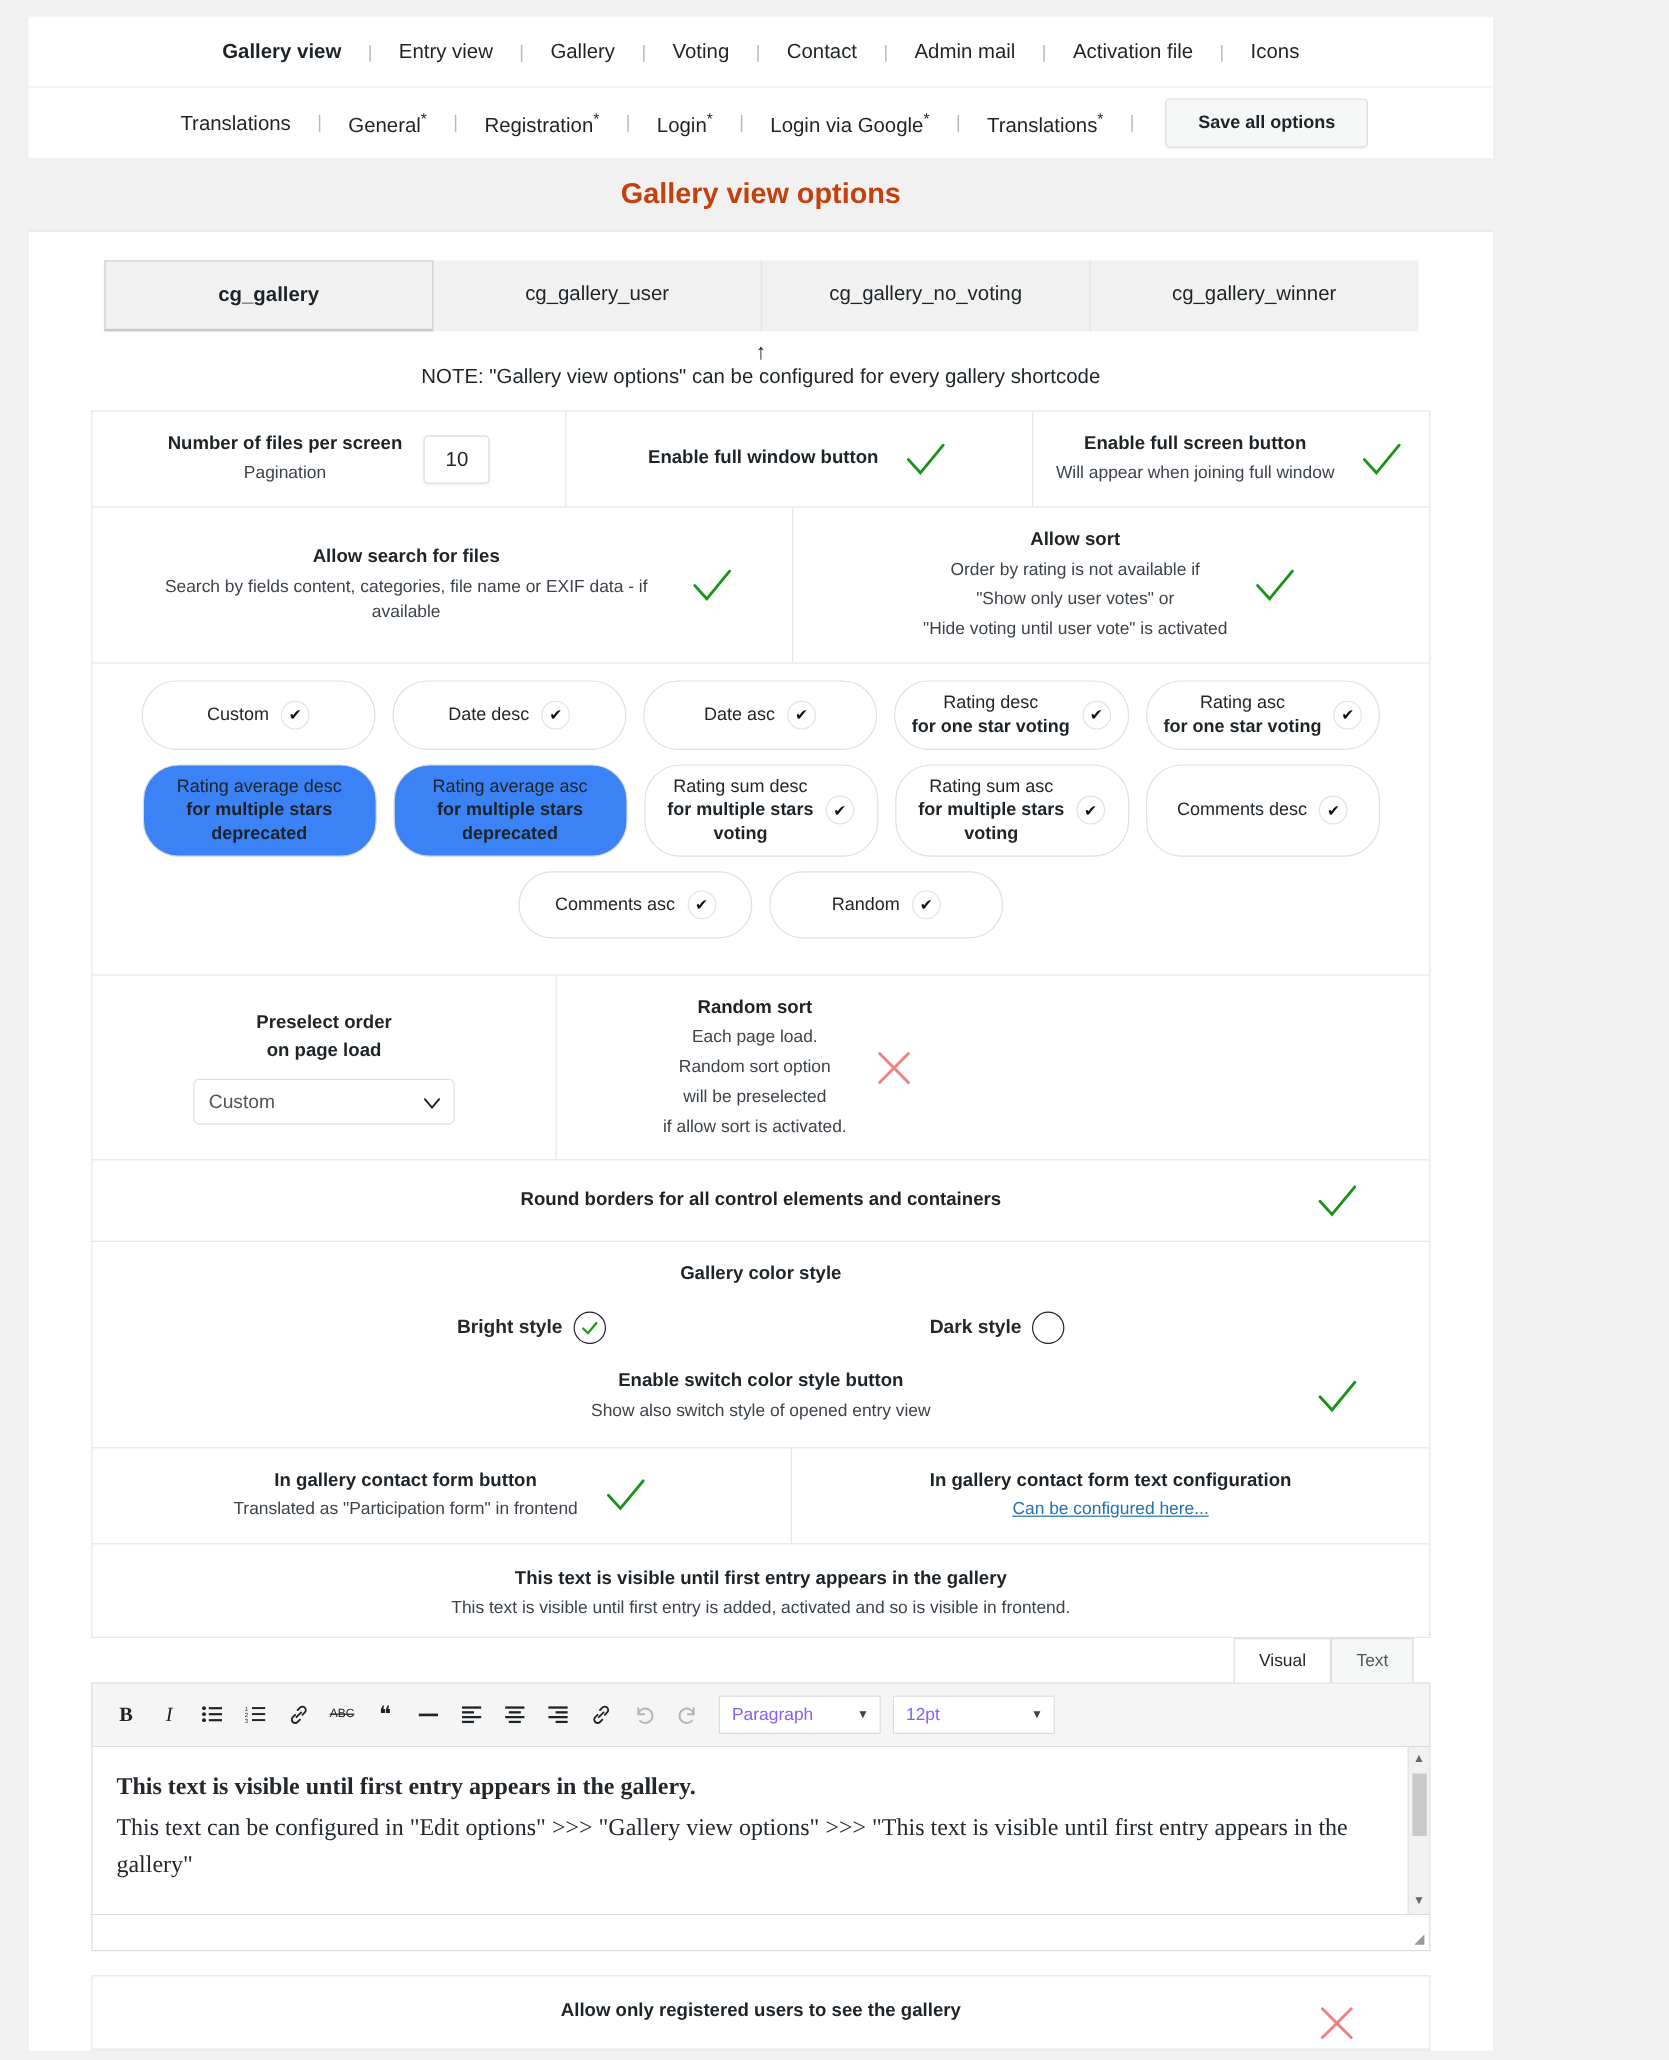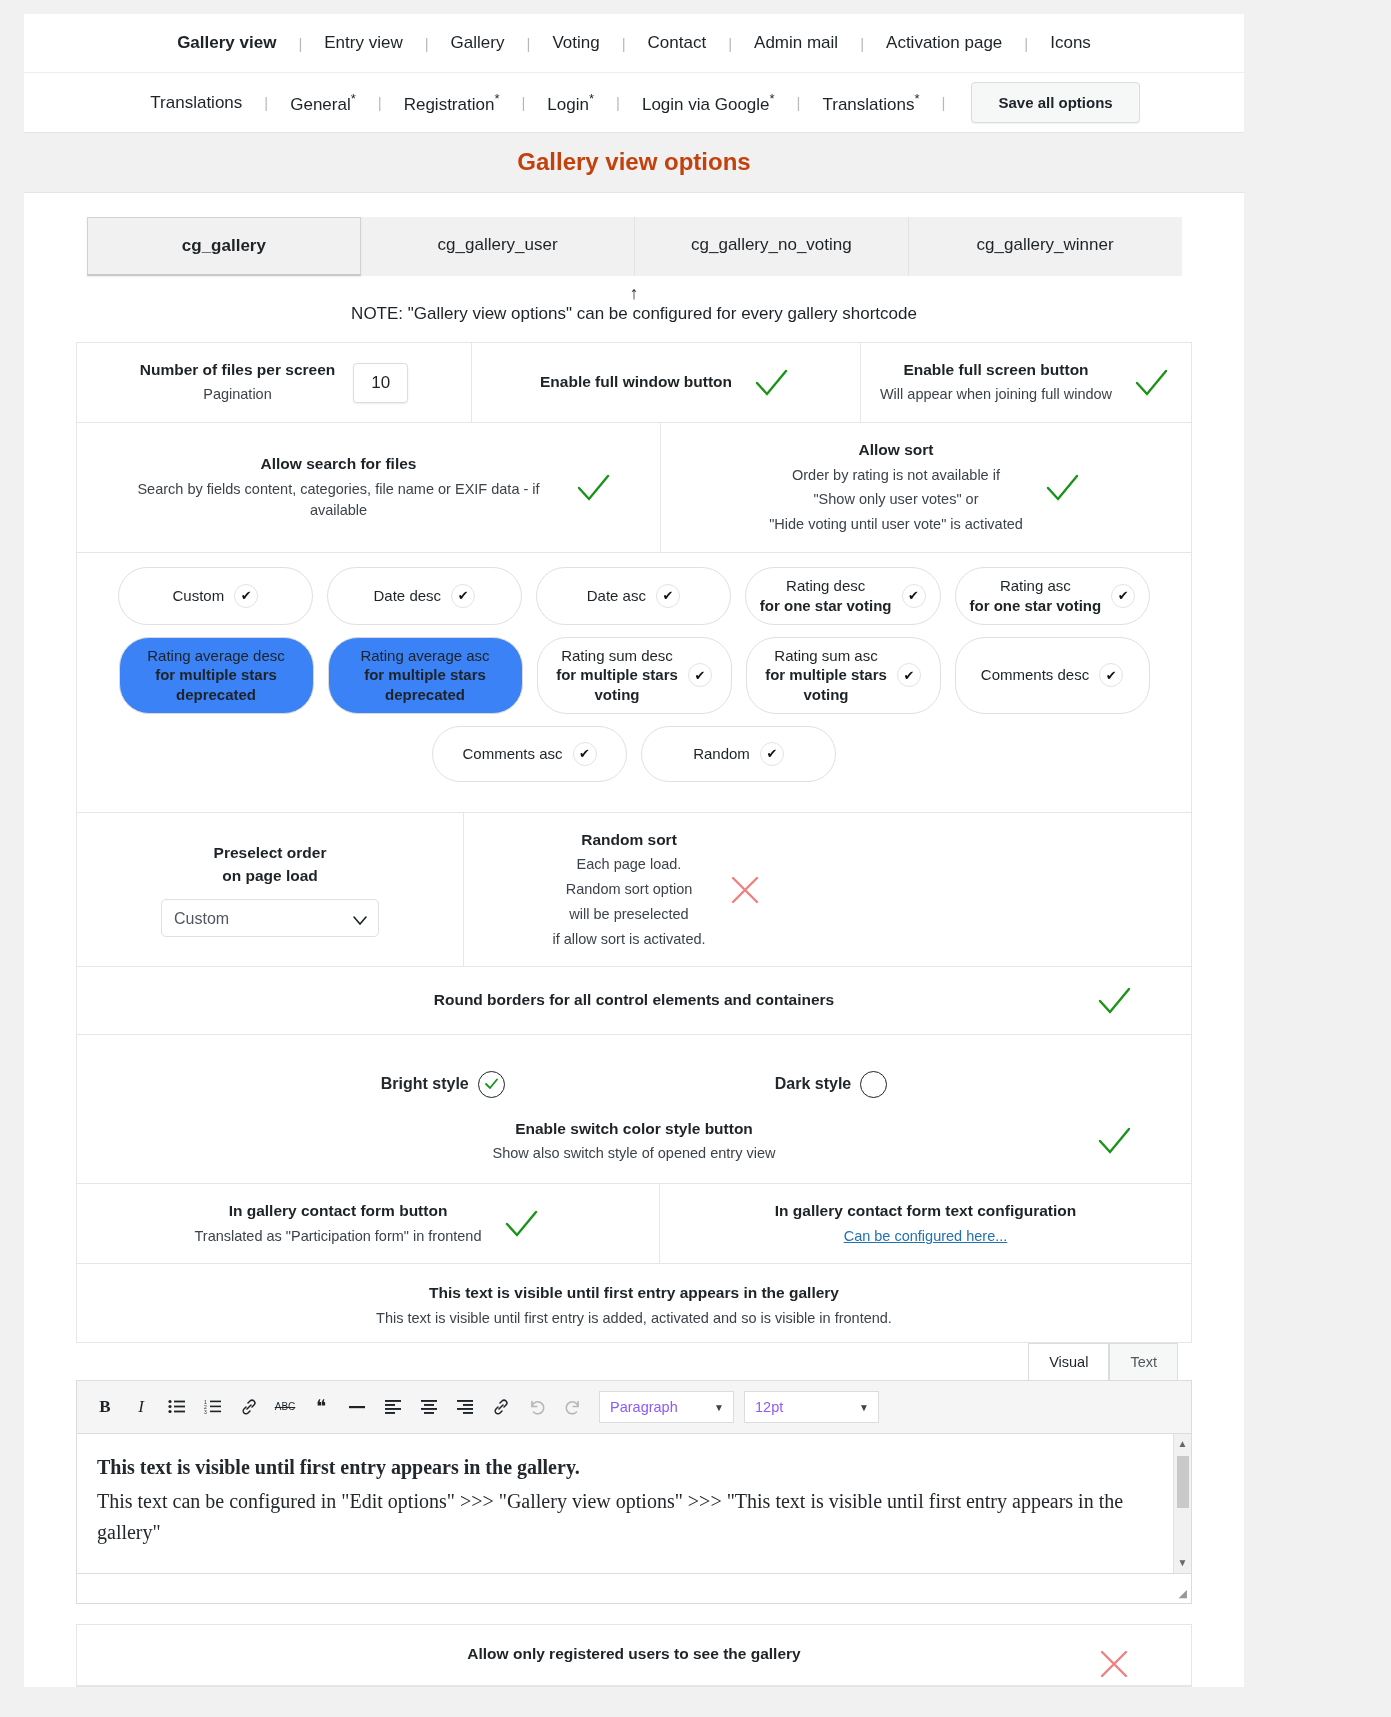--- a/index.html
+++ b/index.html
@@ -144,21 +144,21 @@
       <a class="navlink" href="#">Entry view</a>
       <span class="navsep">|</span>
       <a class="navlink" href="#">Gallery</a>
       <span class="navsep">|</span>
       <a class="navlink" href="#">Voting</a>
       <span class="navsep">|</span>
       <a class="navlink" href="#">Contact</a>
       <span class="navsep">|</span>
       <a class="navlink" href="#">Admin mail</a>
       <span class="navsep">|</span>
-      <a class="navlink" href="#">Activation page</a>
+      <a class="navlink" href="#">Activation file</a>
       <span class="navsep">|</span>
       <a class="navlink" href="#">Icons</a>
     </div>
     <div class="navrow row2">
       <a class="navlink" href="#"><span>Translations</span></a>
       <span class="navsep">|</span>
       <a class="navlink" href="#"><span>General</span><span class="star">*</span></a>
       <span class="navsep">|</span>
       <a class="navlink" href="#"><span>Registration</span><span class="star">*</span></a>
       <span class="navsep">|</span>
@@ -378,20 +378,21 @@
         <span class="chk" style="position:absolute; right:56px;">
           <svg width="42" height="34" viewBox="0 0 42 34">
               <path d="M7 17 L17 28 L36 5" stroke="#1a9418" stroke-width="2.4" fill="none" stroke-linecap="round"></path>
             </svg>
         </span>
       </div>
     </div>
 
     <div class="row">
       <div class="cell" style="flex:1; display:block; padding:16px 14px 8px;">
+        <div class="ttl" style="text-align:center;">Gallery color style</div>
         <div style="display:flex; justify-content:center; gap:270px; padding:20px 0 8px;">
           <span class="styleopt">
             <span>Bright style</span>
             <span class="radio">
               <svg width="15" height="12" viewBox="0 0 15 12">
                   <path d="M2 6 L6 10 L13 1.5" stroke="#1a9418" stroke-width="1.8" fill="none" stroke-linecap="round"></path>
                 </svg>
             </span>
           </span>
           <span class="styleopt">

